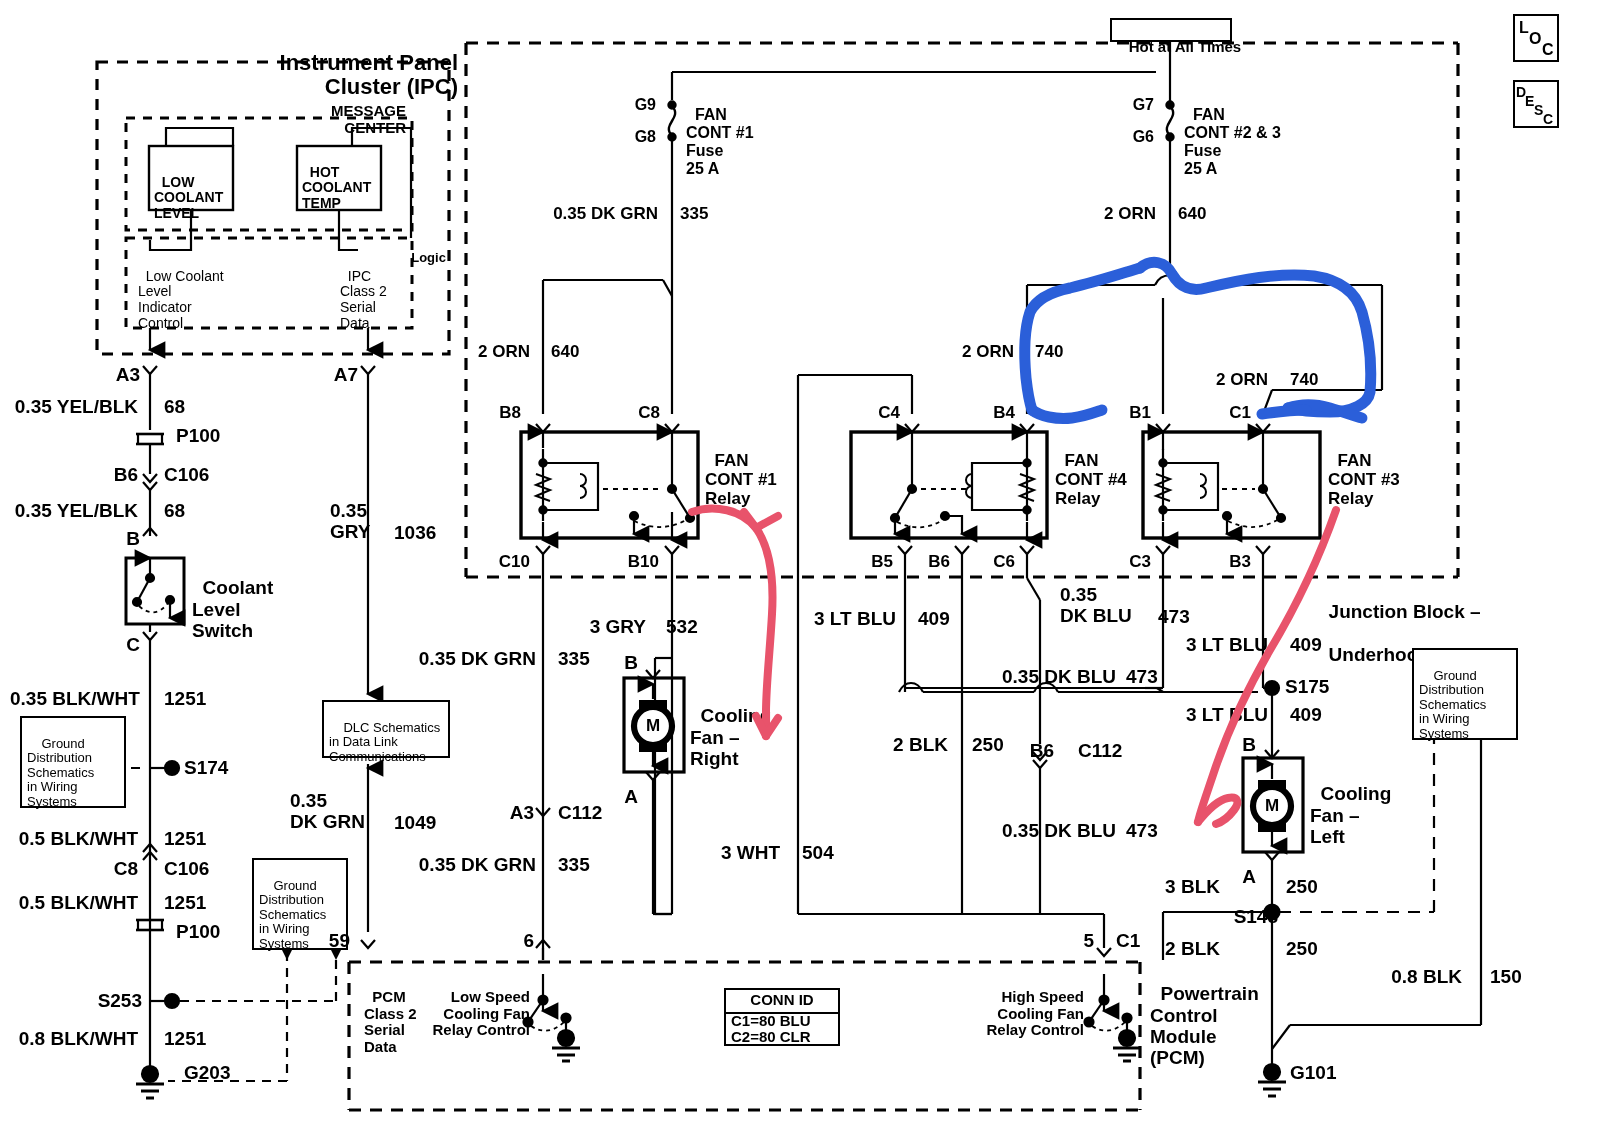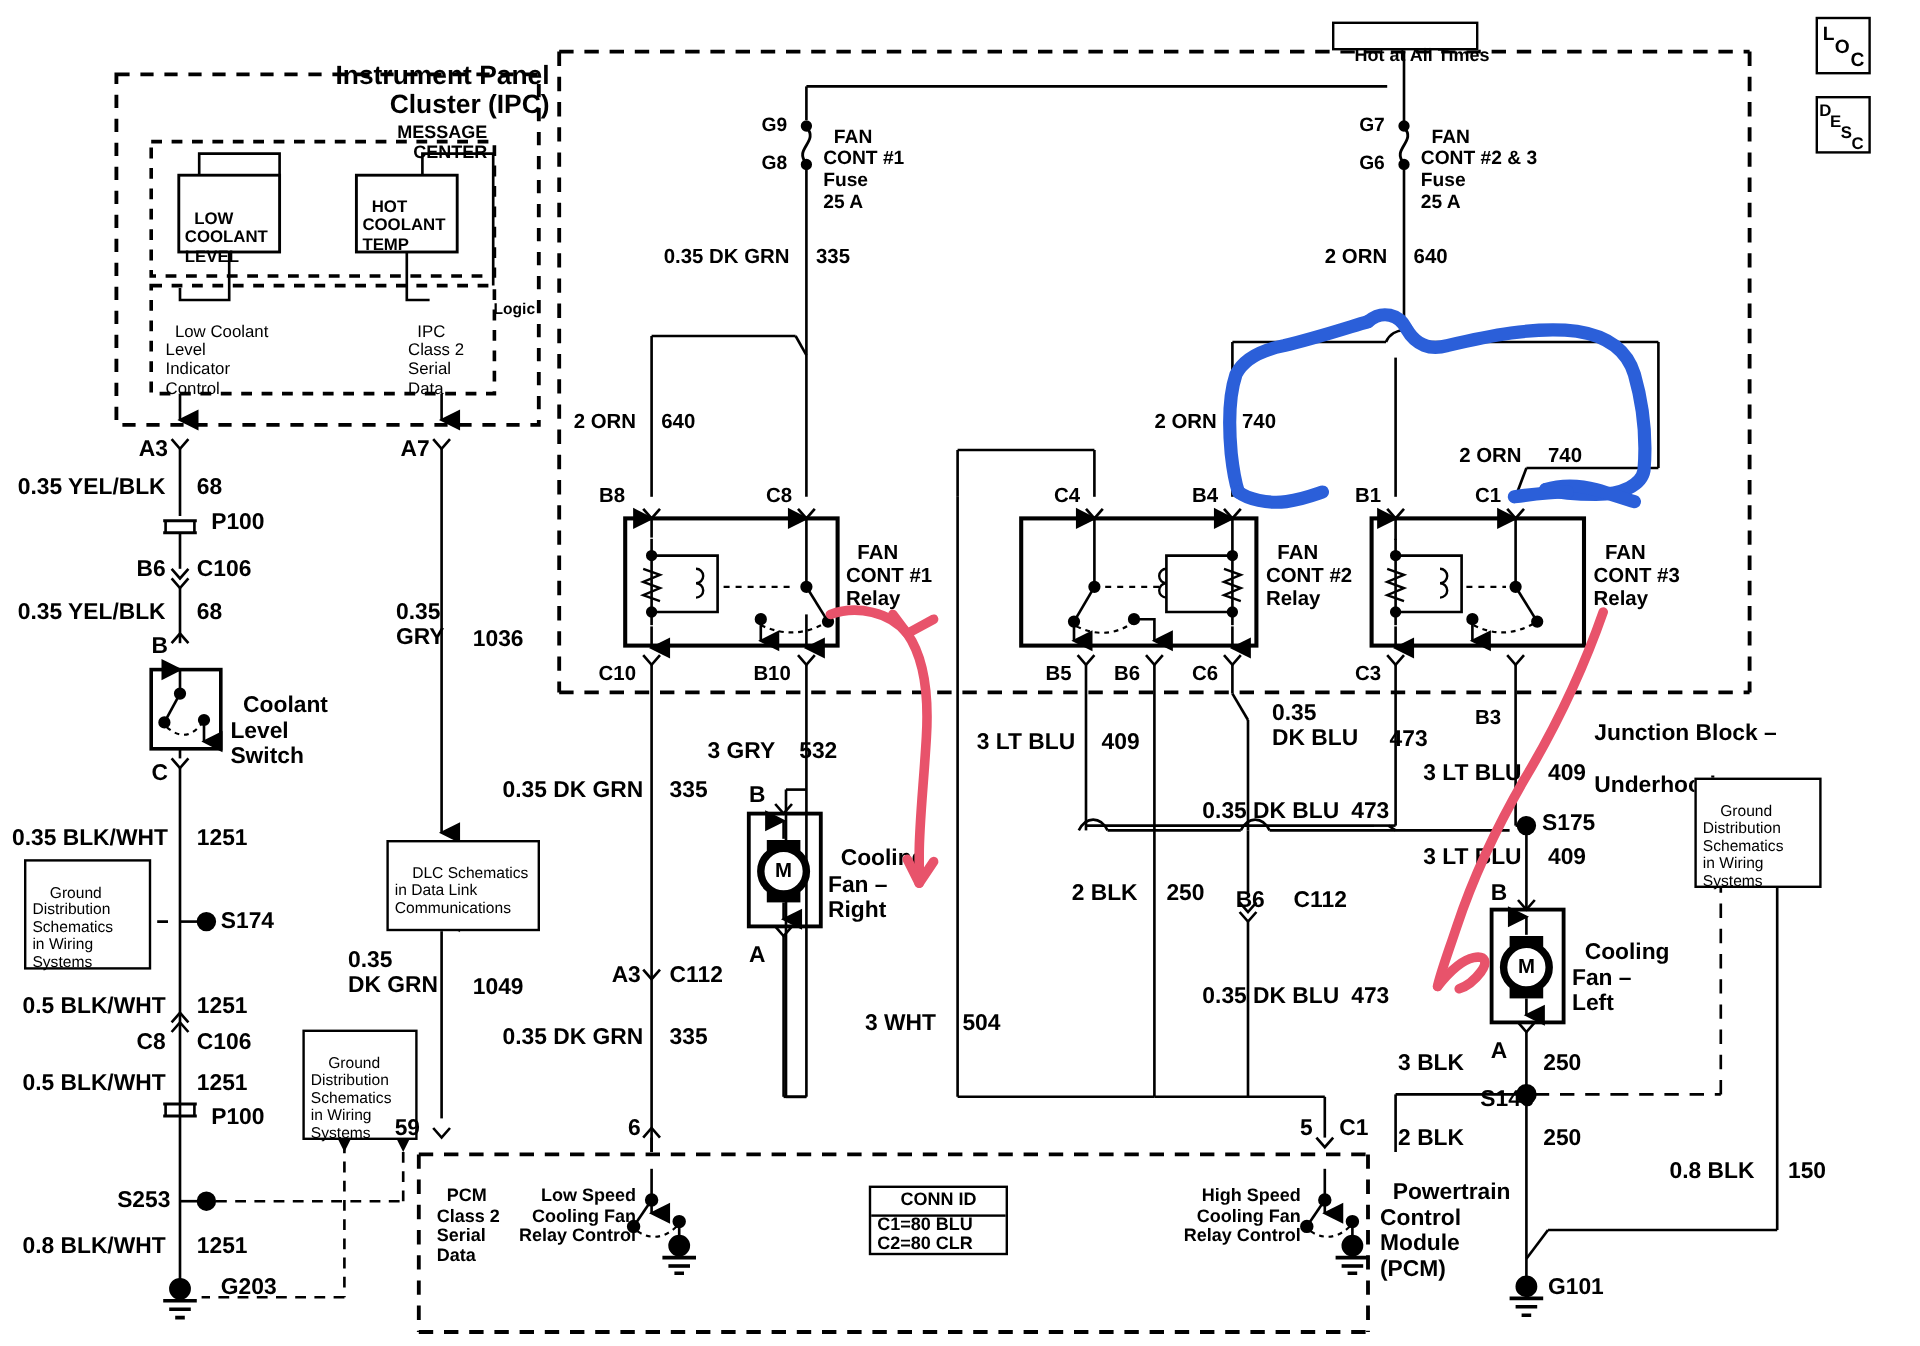--- a/index.html
+++ b/index.html
@@ -400,41 +400,41 @@
 <div class="lbl t16 bd rt" style="left:1110px;top:96px;width:44px;"><span>G7</span></div>
 <div class="lbl t16 bd rt" style="left:1110px;top:128px;width:44px;"><span>G6</span></div>
 <div class="lbl t16 bd" style="left:1184px;top:88px;">
   <span>FAN</span><br><span>CONT #2 &amp; 3</span><br><span>Fuse</span><br><span>25 A</span>
 </div>
 
 <div class="lbl t17 bd" style="left:705px;top:432px;">
   <span>FAN</span><br><span>CONT #1</span><br><span>Relay</span>
 </div>
 <div class="lbl t17 bd" style="left:1055px;top:432px;">
-  <span>FAN</span><br><span>CONT #2</span><br><span>Relay</span>
+  <span>FAN</span><br><span>CONT #4</span><br><span>Relay</span>
 </div>
 <div class="lbl t17 bd" style="left:1328px;top:432px;">
   <span>FAN</span><br><span>CONT #3</span><br><span>Relay</span>
 </div>
 
 <div class="lbl t17 bd rt" style="left:488px;top:403px;width:44px;text-align:center;"><span>B8</span></div>
 <div class="lbl t17 bd rt" style="left:616px;top:403px;width:44px;"><span>C8</span></div>
 <div class="lbl t17 bd rt" style="left:486px;top:552px;width:44px;"><span>C10</span></div>
 <div class="lbl t17 bd rt" style="left:615px;top:552px;width:44px;"><span>B10</span></div>
 
 <div class="lbl t17 bd rt" style="left:856px;top:403px;width:44px;"><span>C4</span></div>
 <div class="lbl t17 bd rt" style="left:971px;top:403px;width:44px;"><span>B4</span></div>
 <div class="lbl t17 bd rt" style="left:849px;top:552px;width:44px;"><span>B5</span></div>
 <div class="lbl t17 bd rt" style="left:906px;top:552px;width:44px;"><span>B6</span></div>
 <div class="lbl t17 bd rt" style="left:971px;top:552px;width:44px;"><span>C6</span></div>
 
 <div class="lbl t17 bd rt" style="left:1107px;top:403px;width:44px;"><span>B1</span></div>
 <div class="lbl t17 bd rt" style="left:1207px;top:403px;width:44px;"><span>C1</span></div>
 <div class="lbl t17 bd rt" style="left:1107px;top:552px;width:44px;"><span>C3</span></div>
-<div class="lbl t17 bd rt" style="left:1207px;top:552px;width:44px;margin-top:36px;"><span>B3</span></div>
+<div class="lbl t17 bd rt" style="left:1207px;top:552px;width:44px;"><span>B3</span></div>
 
 <div class="lbl t19 bd" style="left:1318px;top:580px;">
   <span>Junction Block –</span><br>
   <span>Underhood</span><span class="t13" style="font-weight:normal;">(Bottom)</span>
 </div>
 
 <div class="lbl t19 bd rt" style="left:84px;top:364px;width:56px;"><span>A3</span></div>
 <div class="lbl t19 bd rt" style="left:302px;top:364px;width:56px;"><span>A7</span></div>
 
 <div class="lbl t19 bd rt" style="left:10px;top:396px;width:128px;"><span>0.35 YEL/BLK</span></div>
@@ -486,21 +486,21 @@
 
 <div class="lbl t19 bd rt" style="left:10px;top:1028px;width:128px;"><span>0.8 BLK/WHT</span></div>
 <div class="lbl t19 bd" style="left:164px;top:1028px;"><span>1251</span></div>
 
 <div class="lbl t19 bd" style="left:184px;top:1062px;"><span>G203</span></div>
 
 <div class="lbl t19 bd" style="left:330px;top:500px;"><span>0.35
 GRY</span></div>
 <div class="lbl t19 bd" style="left:394px;top:522px;"><span>1036</span></div>
 
-<div class="boxed" style="left:322px;top:700px;width:128px;height:76px;">
+<div class="boxed" style="left:322px;top:700px;width:128px;height:58px;">
   <div class="lbl t13" style="left:5px;top:4px;width:122px;">
     <span>DLC Schematics</span><br><span>in Data Link</span><br><span>Communications</span>
   </div>
 </div>
 
 <div class="lbl t19 bd" style="left:290px;top:790px;"><span>0.35
 DK GRN</span></div>
 <div class="lbl t19 bd" style="left:394px;top:812px;"><span>1049</span></div>
 
 <div class="lbl t19 bd rt" style="left:306px;top:930px;width:44px;"><span>59</span></div>

